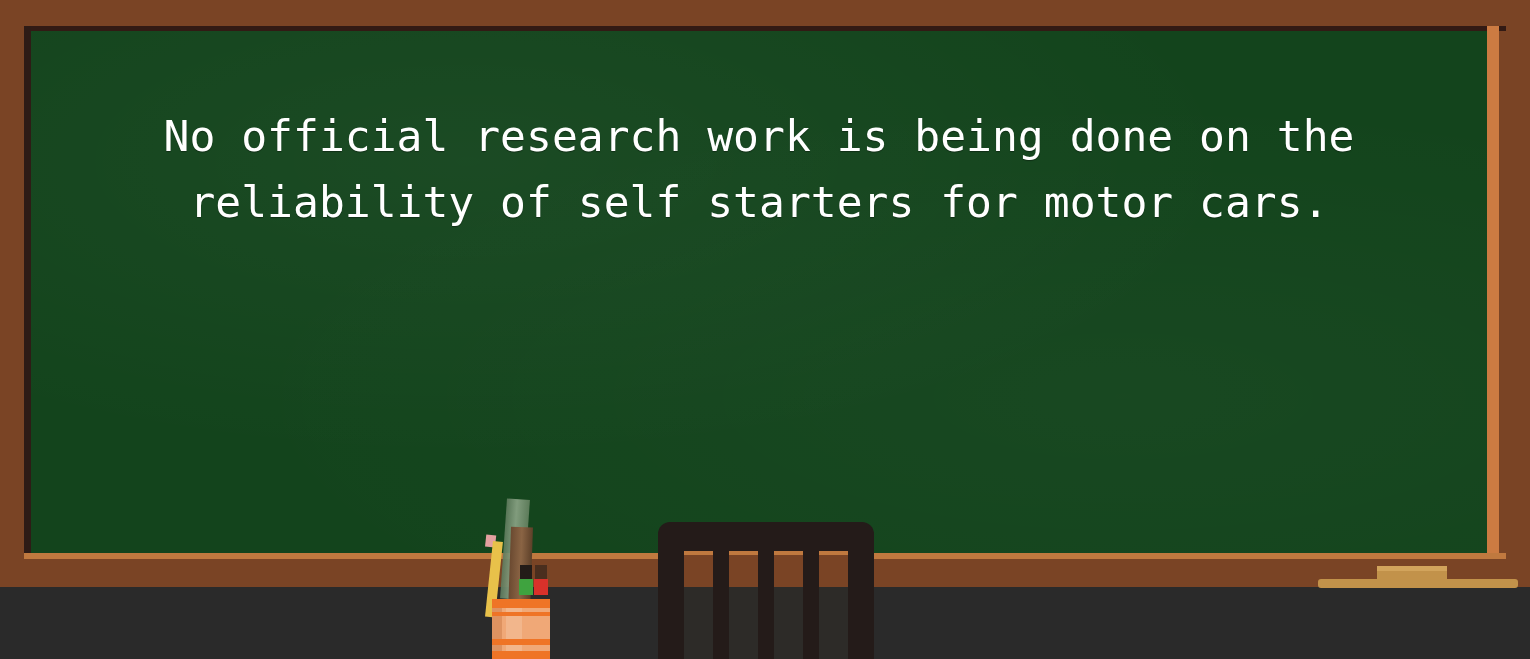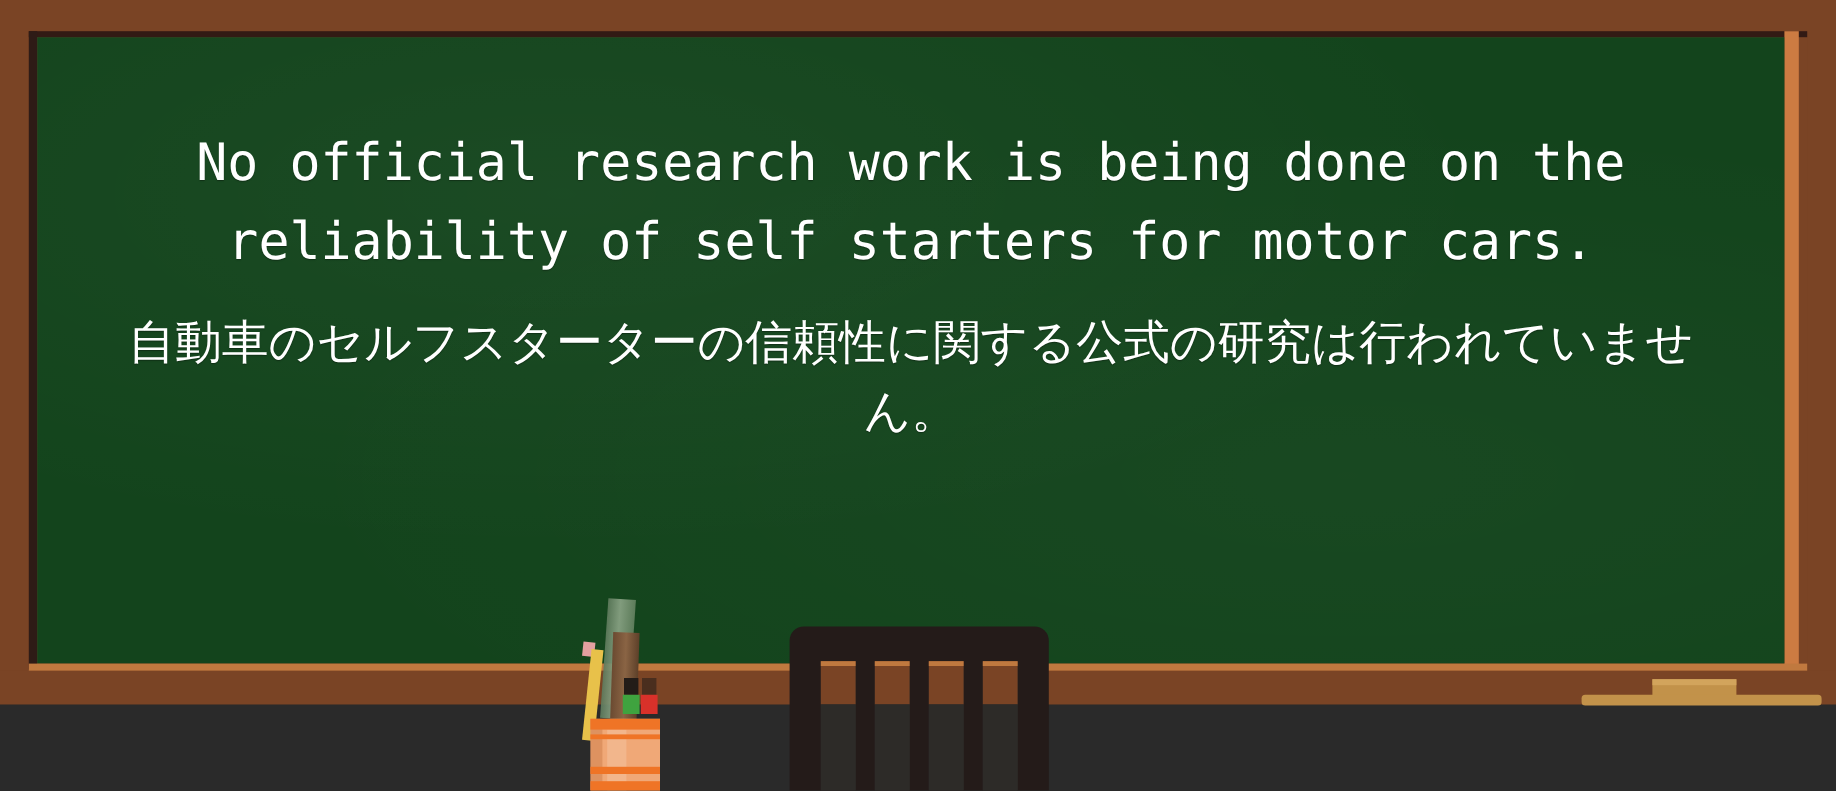--- a/index.html
+++ b/index.html
@@ -275,21 +275,20 @@
 
   <div class="board-frame"></div>
   <div class="bevel-dark-top"></div>
   <div class="bevel-dark-left"></div>
   <div class="bevel-light-right"></div>
 
   <div class="board">
     <div class="board-texture"></div>
     <div class="text-wrap">
       <div class="line-en">No official research work is being done on the reliability of self starters for motor cars.</div>
-      <div class="line-ja">自動車のセルフスターターの信頼性に関する公式の研究は行われていません。</div>
     </div>
   </div>
 
   <div class="ledge-top"></div>
   <div class="ledge-body"></div>
 
   <div class="eraser"></div>
   <div class="eraser-hi"></div>
   <div class="chalk-stick"></div>
 

